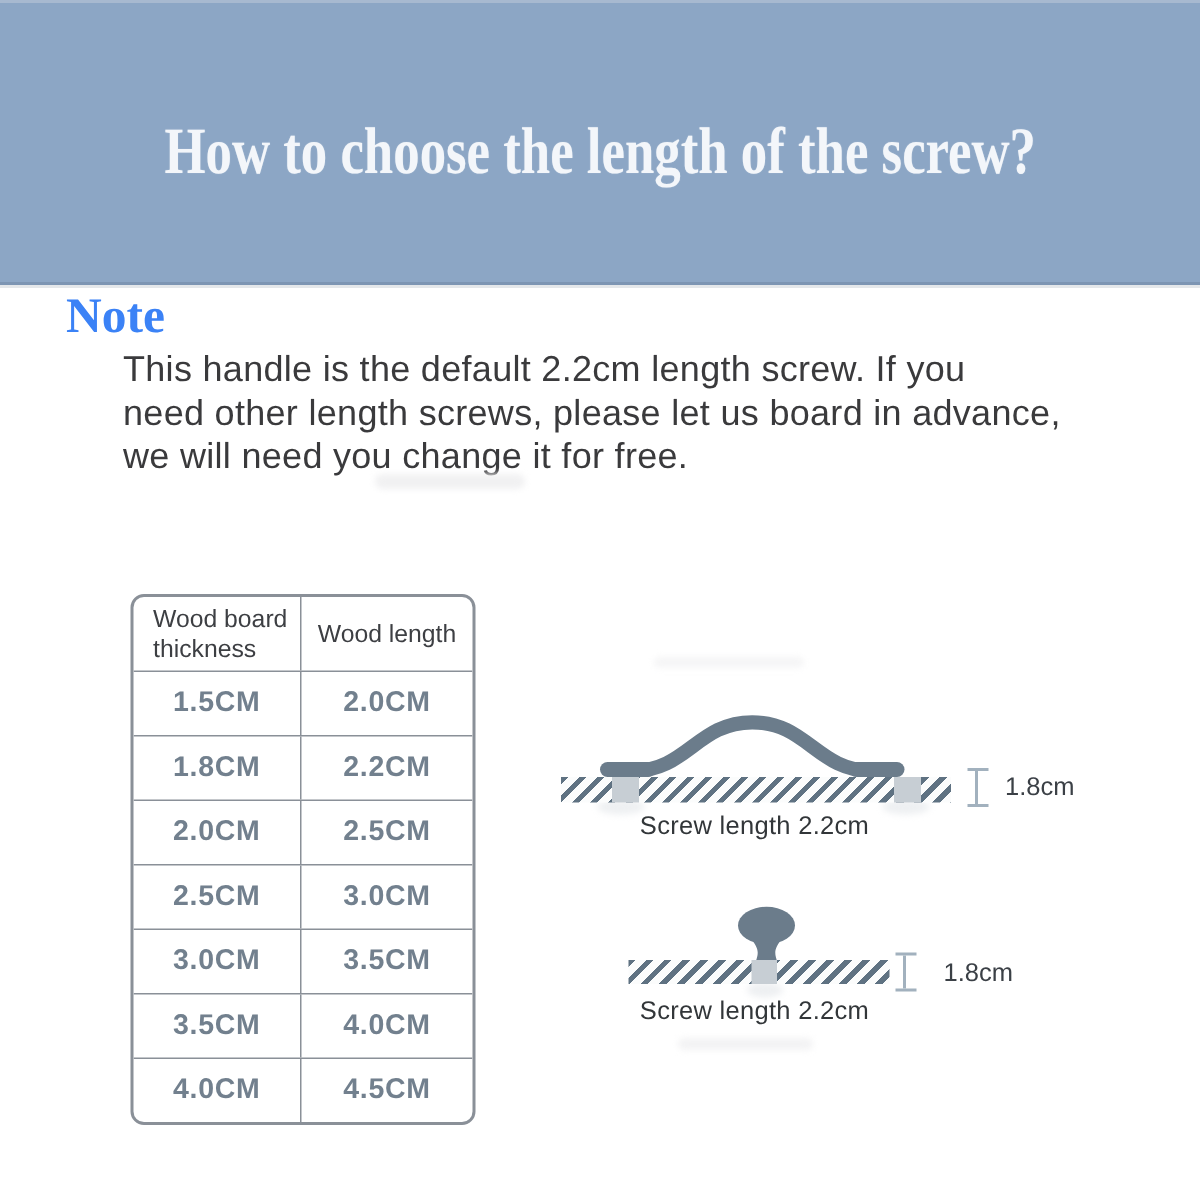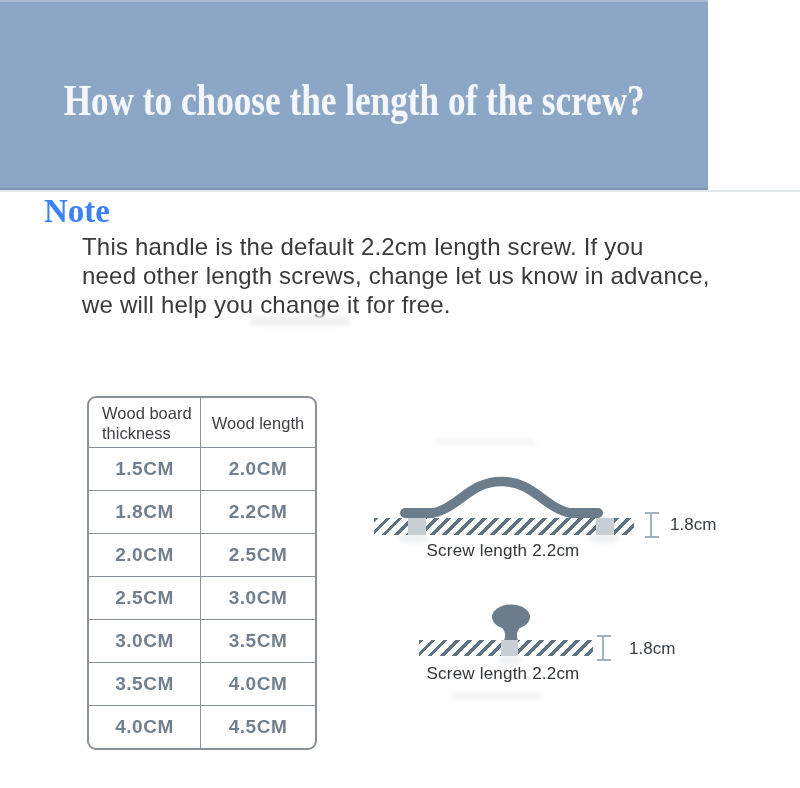--- a/index.html
+++ b/index.html
@@ -4,21 +4,21 @@
 <style>
   html,body { margin:0; padding:0; background:#ffffff; }
   .page {
     position:relative; width:800px; height:788px; overflow:hidden;
     background:#ffffff; font-family:"Liberation Sans", sans-serif;
   }
   .abs { position:absolute; }
 
   
   .banner {
-    position:absolute; left:0; top:0; width:708px; height:186px;
+    position:absolute; left:0; top:0; width:800px; height:186px;
     background:var(--banner_bg);
     border-top:2px solid #a7b9d0;
     border-bottom:2px solid #7d95b3;
     box-sizing:content-box;
     display:flex; align-items:center; justify-content:center;
   }
   .banner-title {
     font-family:"Liberation Serif", serif; font-weight:bold;
     font-size:44px; color:var(--banner_text);
     display:inline-block; transform:scaleX(0.80); transform-origin:center;
@@ -94,22 +94,22 @@
 <div class="page">
 
   <div class="banner">
     <span class="banner-title">How to choose the length of the screw?</span>
   </div>
   <div class="banner-underline"></div>
 
   <div class="note-heading">Note</div>
   <div class="note-paragraph">
     <div class="note-line">This handle is the default 2.2cm length screw. If you</div>
-    <div class="note-line">need other length screws, change let us know in advance,</div>
-    <div class="note-line">we will help you change it for free.</div>
+    <div class="note-line">need other length screws, please let us board in advance,</div>
+    <div class="note-line">we will need you change it for free.</div>
   </div>
 
   <div class="smudge" style="left:250px; top:316px; width:100px; height:10px; background:#f1f1f2;"></div>
   <div class="smudge" style="left:436px; top:438px; width:100px; height:7px; background:#f5f5f6;"></div>
   <div class="smudge" style="left:452px; top:692px; width:90px; height:8px; background:#f3f3f4;"></div>
 
   <div class="spec-table">
     <div class="t-row t-head">
       <div class="th th-thickness">Wood board thickness</div>
       <div class="th th-screw">Wood length</div>

